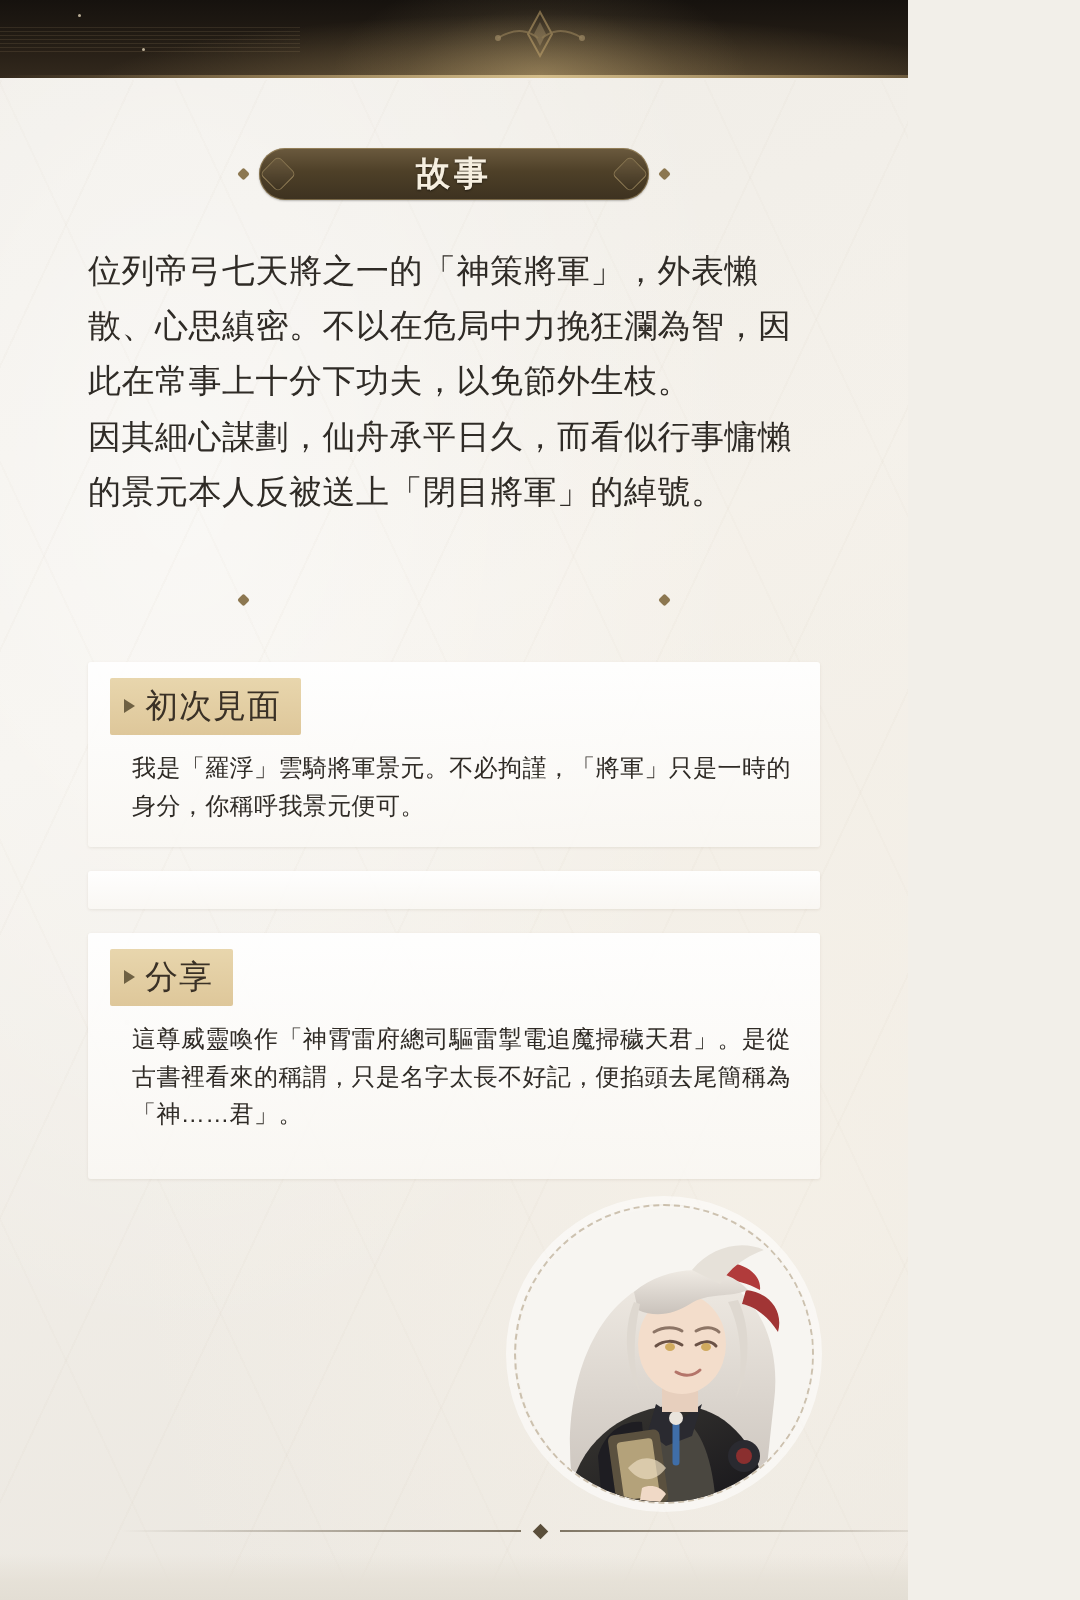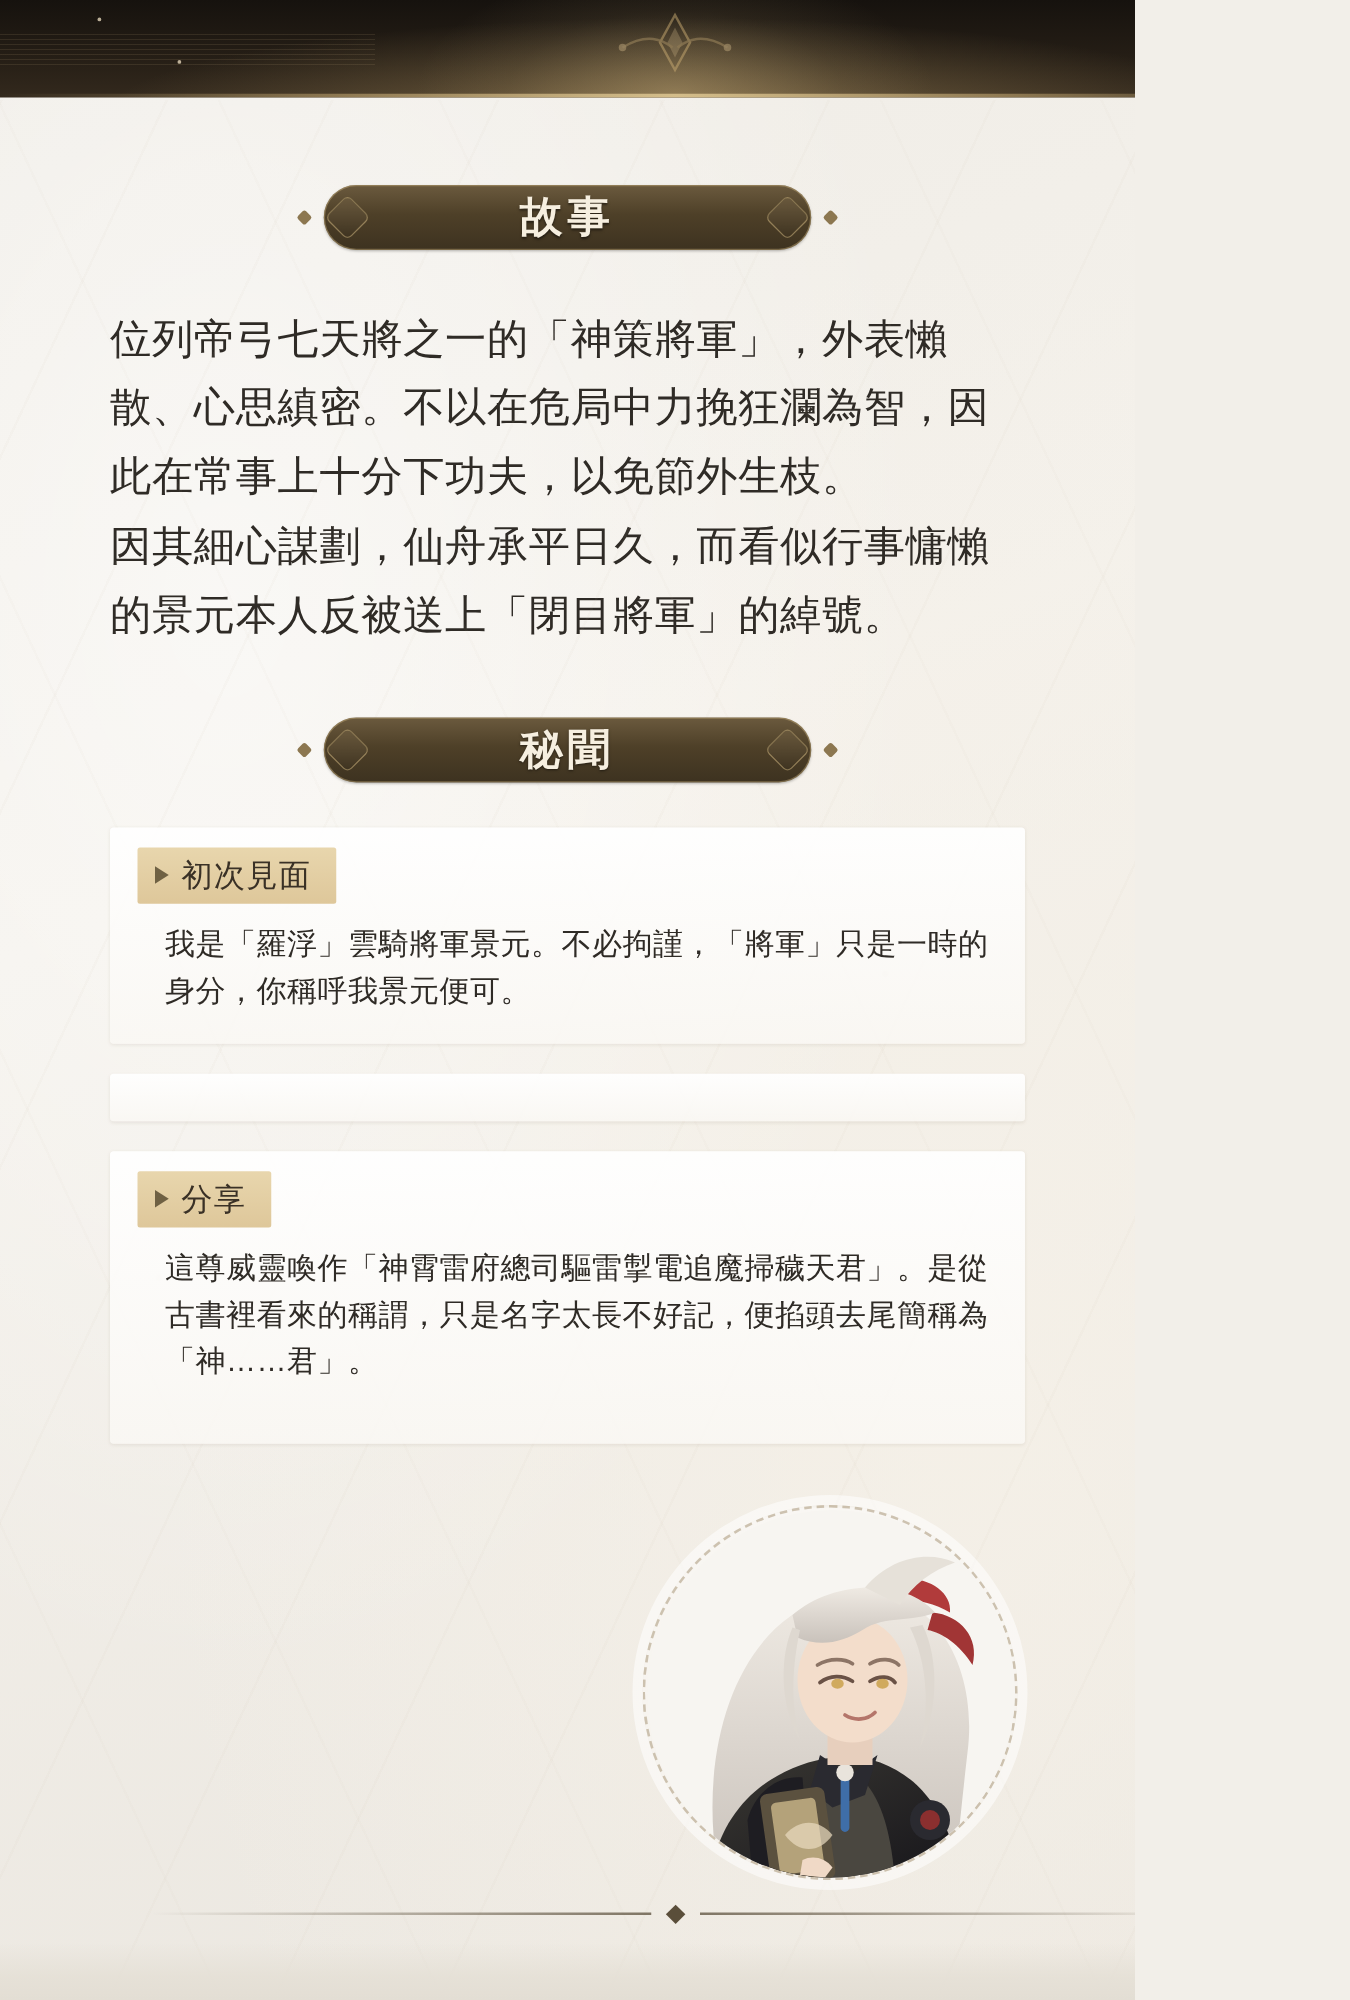--- a/index.html
+++ b/index.html
@@ -147,21 +147,21 @@
     padding: 16px 22px 22px 22px;
     margin-bottom: 24px;
     overflow: hidden;
   }
   .voice-tag {
     display: inline-flex;
     align-items: center;
     gap: 10px;
     background: linear-gradient(180deg, #e8d6ad 0%, #dec79a 100%);
     color: #3a3126;
-    font-size: 25px;
+    font-size: 33px;
     padding: 6px 20px 6px 14px;
     border-radius: 2px;
     letter-spacing: 1px;
   }
   .voice-tag .tri {
     display: inline-block;
     width: 0; height: 0;
     border-left: 11px solid #5b4d33;
     border-top: 7px solid transparent;
     border-bottom: 7px solid transparent;
@@ -260,25 +260,20 @@
   </div>
 
   <div class="story">
     <p>位列帝弓七天將之一的「神策將軍」，外表懶散、心思縝密。不以在危局中力挽狂瀾為智，因此在常事上十分下功夫，以免節外生枝。</p>
     <p>因其細心謀劃，仙舟承平日久，而看似行事慵懶的景元本人反被送上「閉目將軍」的綽號。</p>
   </div>
 
   <div style="margin-top:52px;">
     <div class="section-header">
       <div class="plate-dot left"></div>
-      <div class="plate">
-        <div class="plate-cap left"></div>
-        <div class="plate-text">秘聞</div>
-        <div class="plate-cap right"></div>
-      </div>
       <div class="plate-dot right"></div>
     </div>
   </div>
 
   <div class="voice-list">
 
     <div class="voice-card">
       <div class="voice-tag">
         <span class="tri"></span>
         <span>初次見面</span>

